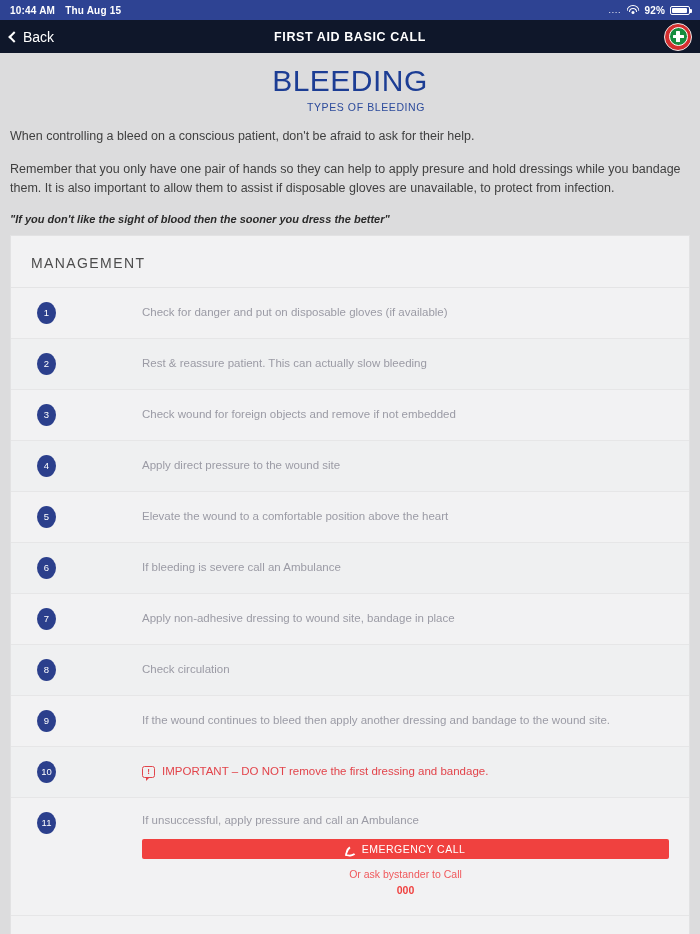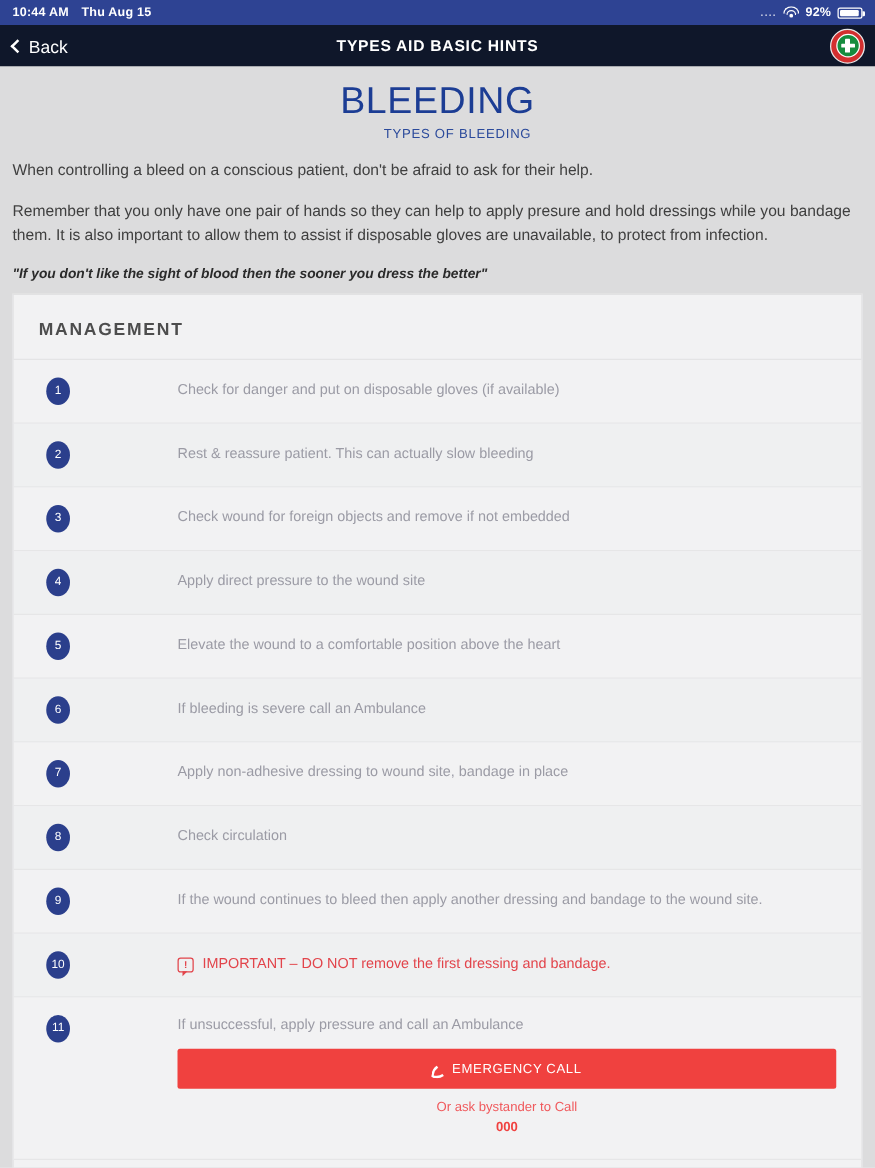--- a/index.html
+++ b/index.html
@@ -97,21 +97,21 @@
   
   .panel {
     margin: 4px 10px 0;
     background: #f2f2f3;
     border: 1px solid #e2e2e3;
     border-bottom: none;
     height: 700px;
   }
   .panel-header {
     padding: 19px 20px 16px;
-    font-size: 14px; letter-spacing: 1.4px; color: #4d4d4d; font-weight: bold;
+    font-size: 14px; letter-spacing: 1.4px; color: #4d4d4d; font-weight: normal;
     border-bottom: 1px solid #e4e4e5;
   }
   .step-row {
     display: flex; align-items: center;
     min-height: 51px;
     border-bottom: 1px solid #e6e6e7;
     padding: 0 20px 0 26px;
     background: #f2f2f3;
   }
   .step-row.alt { background: #eff0f1; }
@@ -142,21 +142,21 @@
     border-left: 4px solid #e2444b; border-bottom: 4px solid transparent;
   }
 
   
   .step-row.final { align-items: flex-start; padding-top: 14px; padding-bottom: 16px; min-height: 0; }
   .final-body { flex: 1; }
   .emergency-btn {
     margin-top: 10px;
     background: #f0413f;
     color: #ffffff;
-    height: 32px;
+    height: 20px;
     border-radius: 2px;
     display: flex; align-items: center; justify-content: center; gap: 6px;
     font-size: 10.5px; letter-spacing: .5px;
     cursor: pointer;
   }
   .phone-icon {
     display: inline-block; width: 10px; height: 10px;
     position: relative; transform: rotate(10deg);
   }
   .phone-icon::before {
@@ -190,21 +190,21 @@
         <i></i>
       </span>
   </div>
 </div>
 
 <div class="navbar">
   <div class="back-btn">
     <span class="chev-left"></span>
     <span>Back</span>
   </div>
-  <div class="nav-title">TYPES AID BASIC HINTS</div>
+  <div class="nav-title">FIRST AID BASIC CALL</div>
   <div class="app-logo">
     <span class="inner-ring">
         <span class="cross"></span>
       </span>
   </div>
 </div>
 
 <div class="page-head">
   <div class="page-title">BLEEDING</div>
   <div class="page-subtitle">TYPES OF BLEEDING</div>

